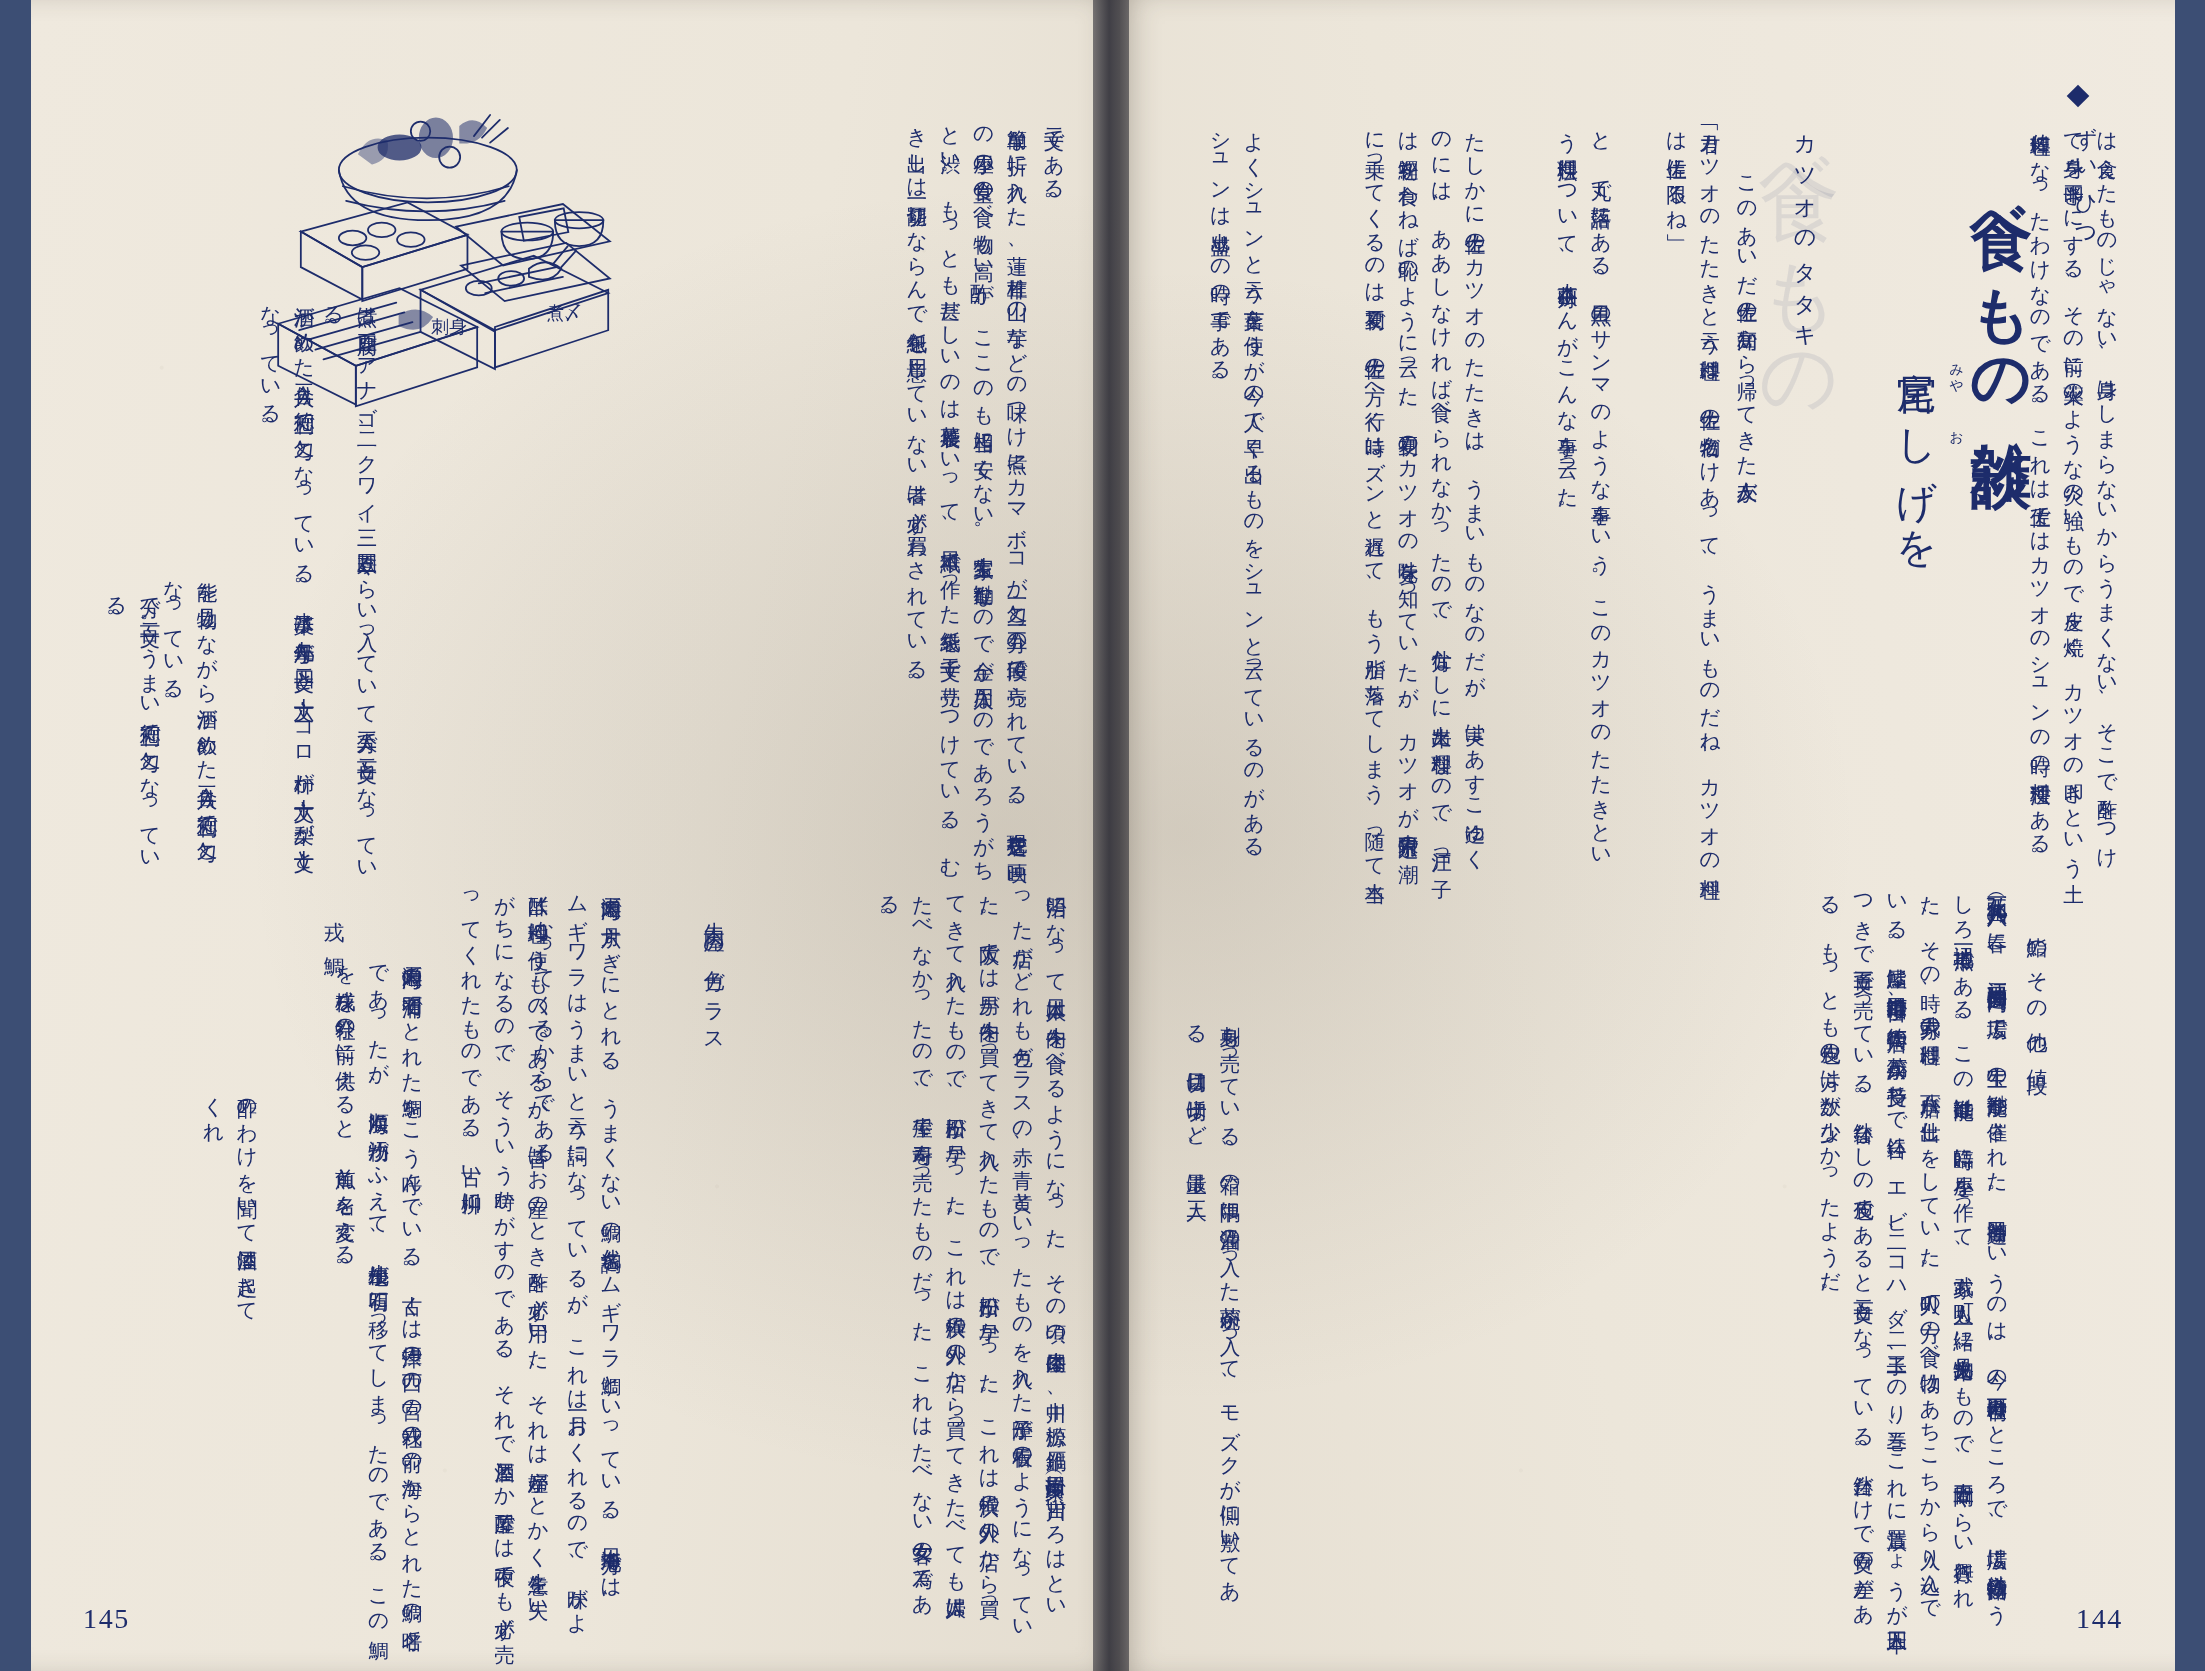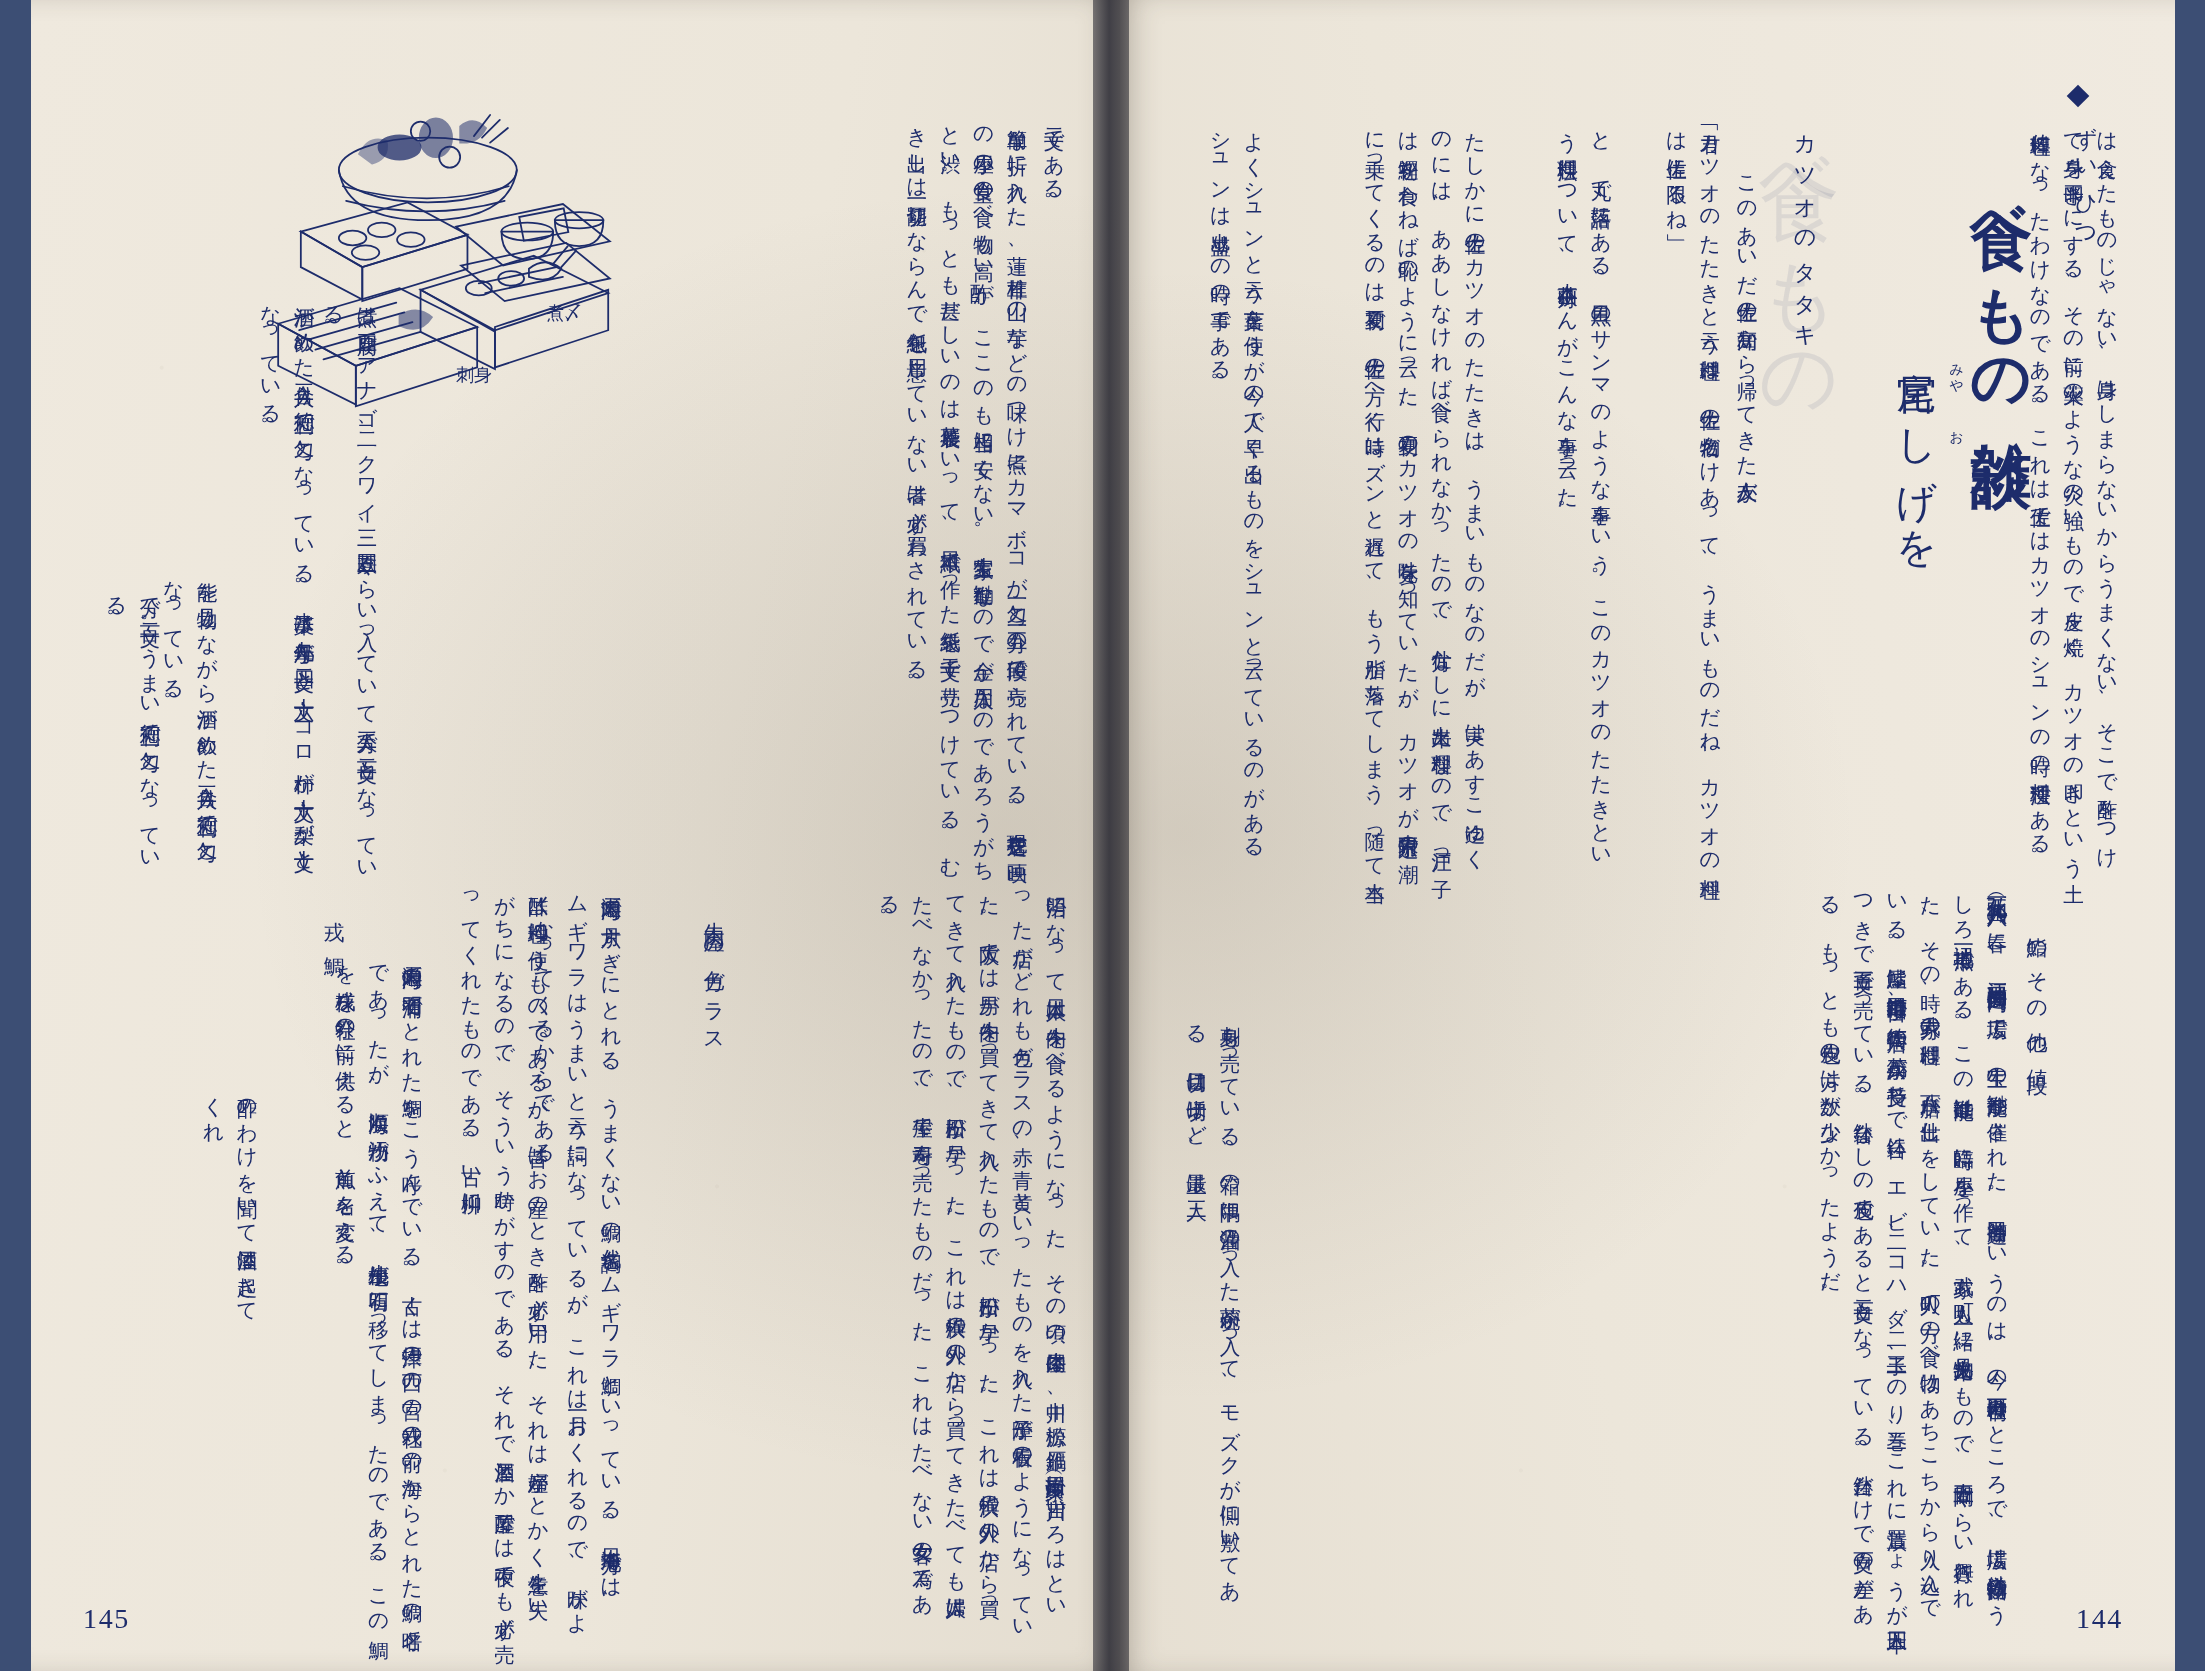--- a/index.html
+++ b/index.html
@@ -259,21 +259,21 @@
           <ellipse cx="308" cy="254" rx="16" ry="9"></ellipse>
           <path d="M330 242 q20 -16 40 0 q-12 20 -40 10 z"></path>
           <path d="M360 236 l18 -22 M370 240 l18 -20"></path>
 
           <path d="M296 196 q0 34 32 34 q32 0 32 -34 z"></path>
           <ellipse cx="328" cy="196" rx="32" ry="11"></ellipse>
           <path d="M362 182 q0 32 30 32 q30 0 30 -32 z"></path>
           <ellipse cx="392" cy="182" rx="30" ry="10"></ellipse>
         </g>
       </svg>
-      <div class="illus-cap" style="left:194px; top:242px;margin-top:48px;">刺身</div>
+      <div class="illus-cap" style="left:169px; top:242px;">刺身</div>
       <div class="illus-cap" style="left:284px; top:228px;">煮〆</div>
     </div>
 
     <div class="vtext l-col-top" style="right:50px;">二文である。</div>
     <div class="vtext l-col-top" style="right:87px; height:760px;">簡単な折に入れた、蓮、椎茸、山の芋などの味つけ煮にカマボコが一匁と一五分の値段で売られている。現在芝居や映画の小屋の食堂の食べ物も高いが、ここのも相当に安くない。宝生家も勧進なので金が入用なのであろうがちと渋い。もっとも甚だしいのは草履袋といって、日本紙で作った紙袋を十二文で売りつけている。むき出しは一切罷りならんで包紙を用意していない者は必ず買わされている。</div>
 
     <div class="vtext l-col-top" style="right:737px; top:291px; height:582px;">煮は豆腐四、アナゴ二、クワイ三、固麸三ぐらい入っていて三人分で二百文となっている。</div>
     <div class="vtext l-col-top" style="right:800px; top:291px; height:582px;">酒が飲めた三合入り徳利で一匁となっている。水菓子は九年母が二四文と十六文、コロ柿が十六文、梨が十文となっている。</div>
     <div class="vtext l-col-top" style="right:897px; top:566px; height:307px;">能を見物しながら酒が飲めた三合入り徳利で一匁となっている。</div>
     <div class="vtext l-col-top" style="right:954px; top:582px; height:291px;">分で二百文。うまい徳利で一匁となっている。</div>

